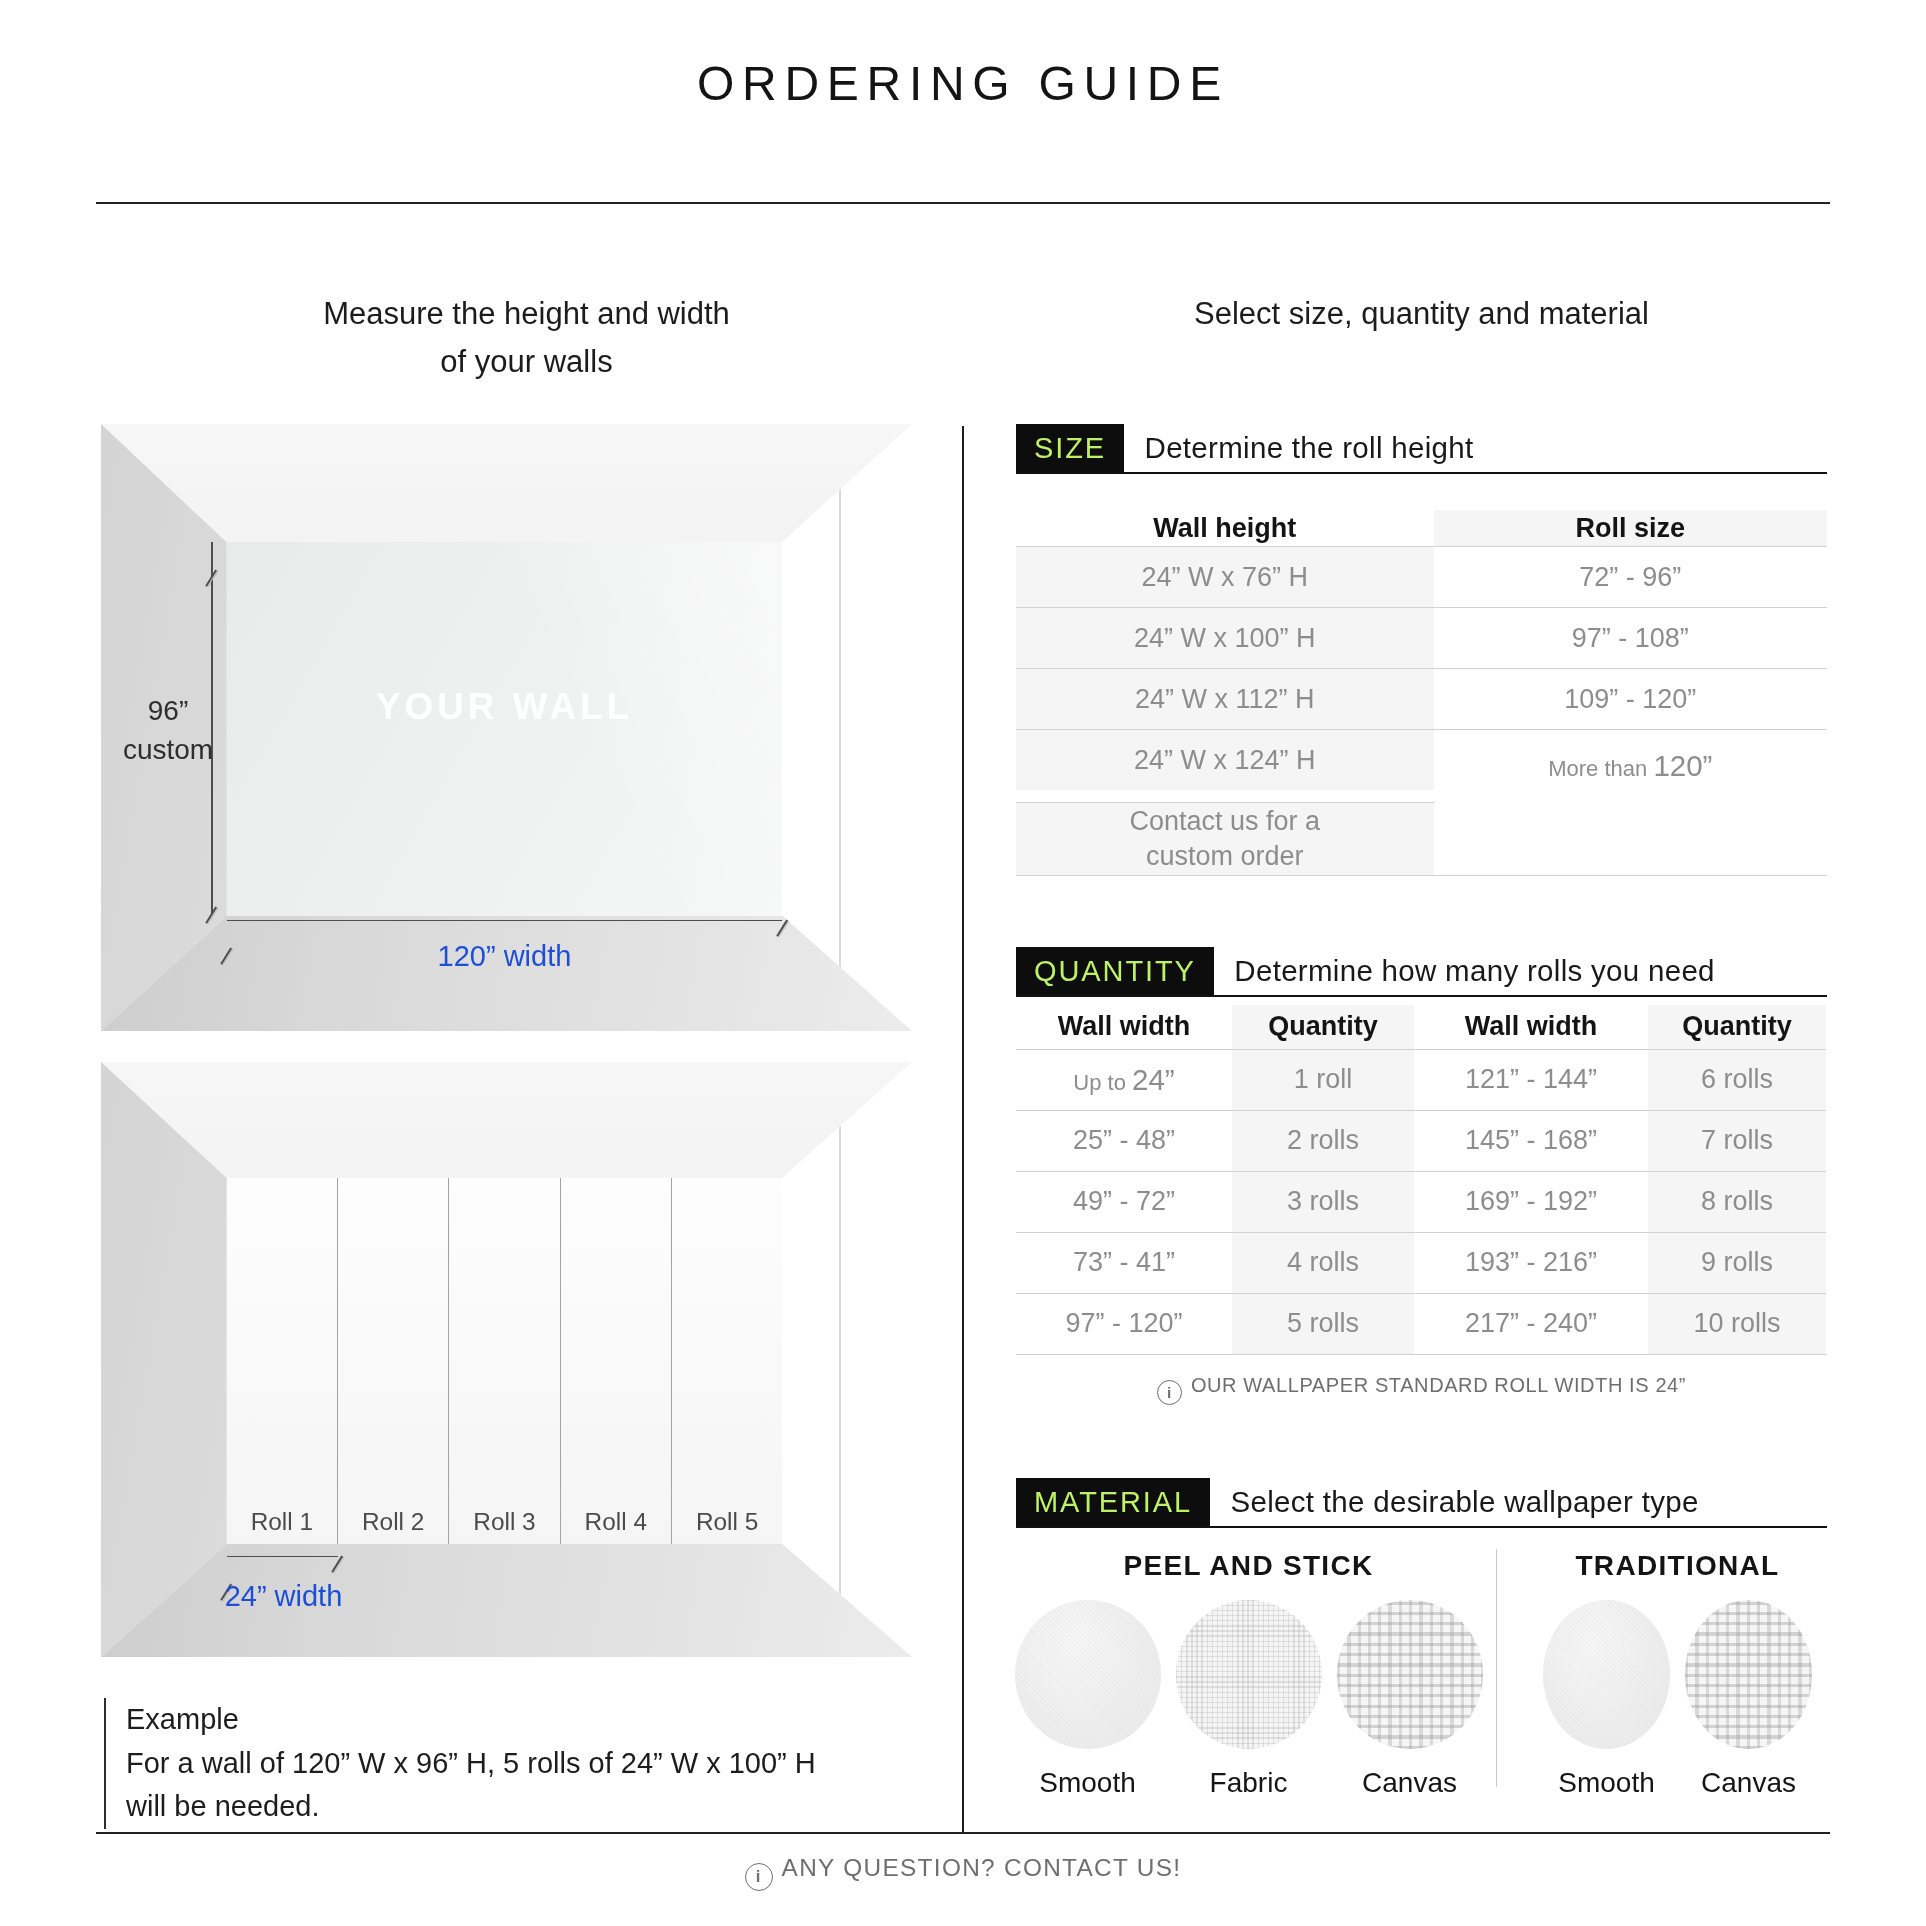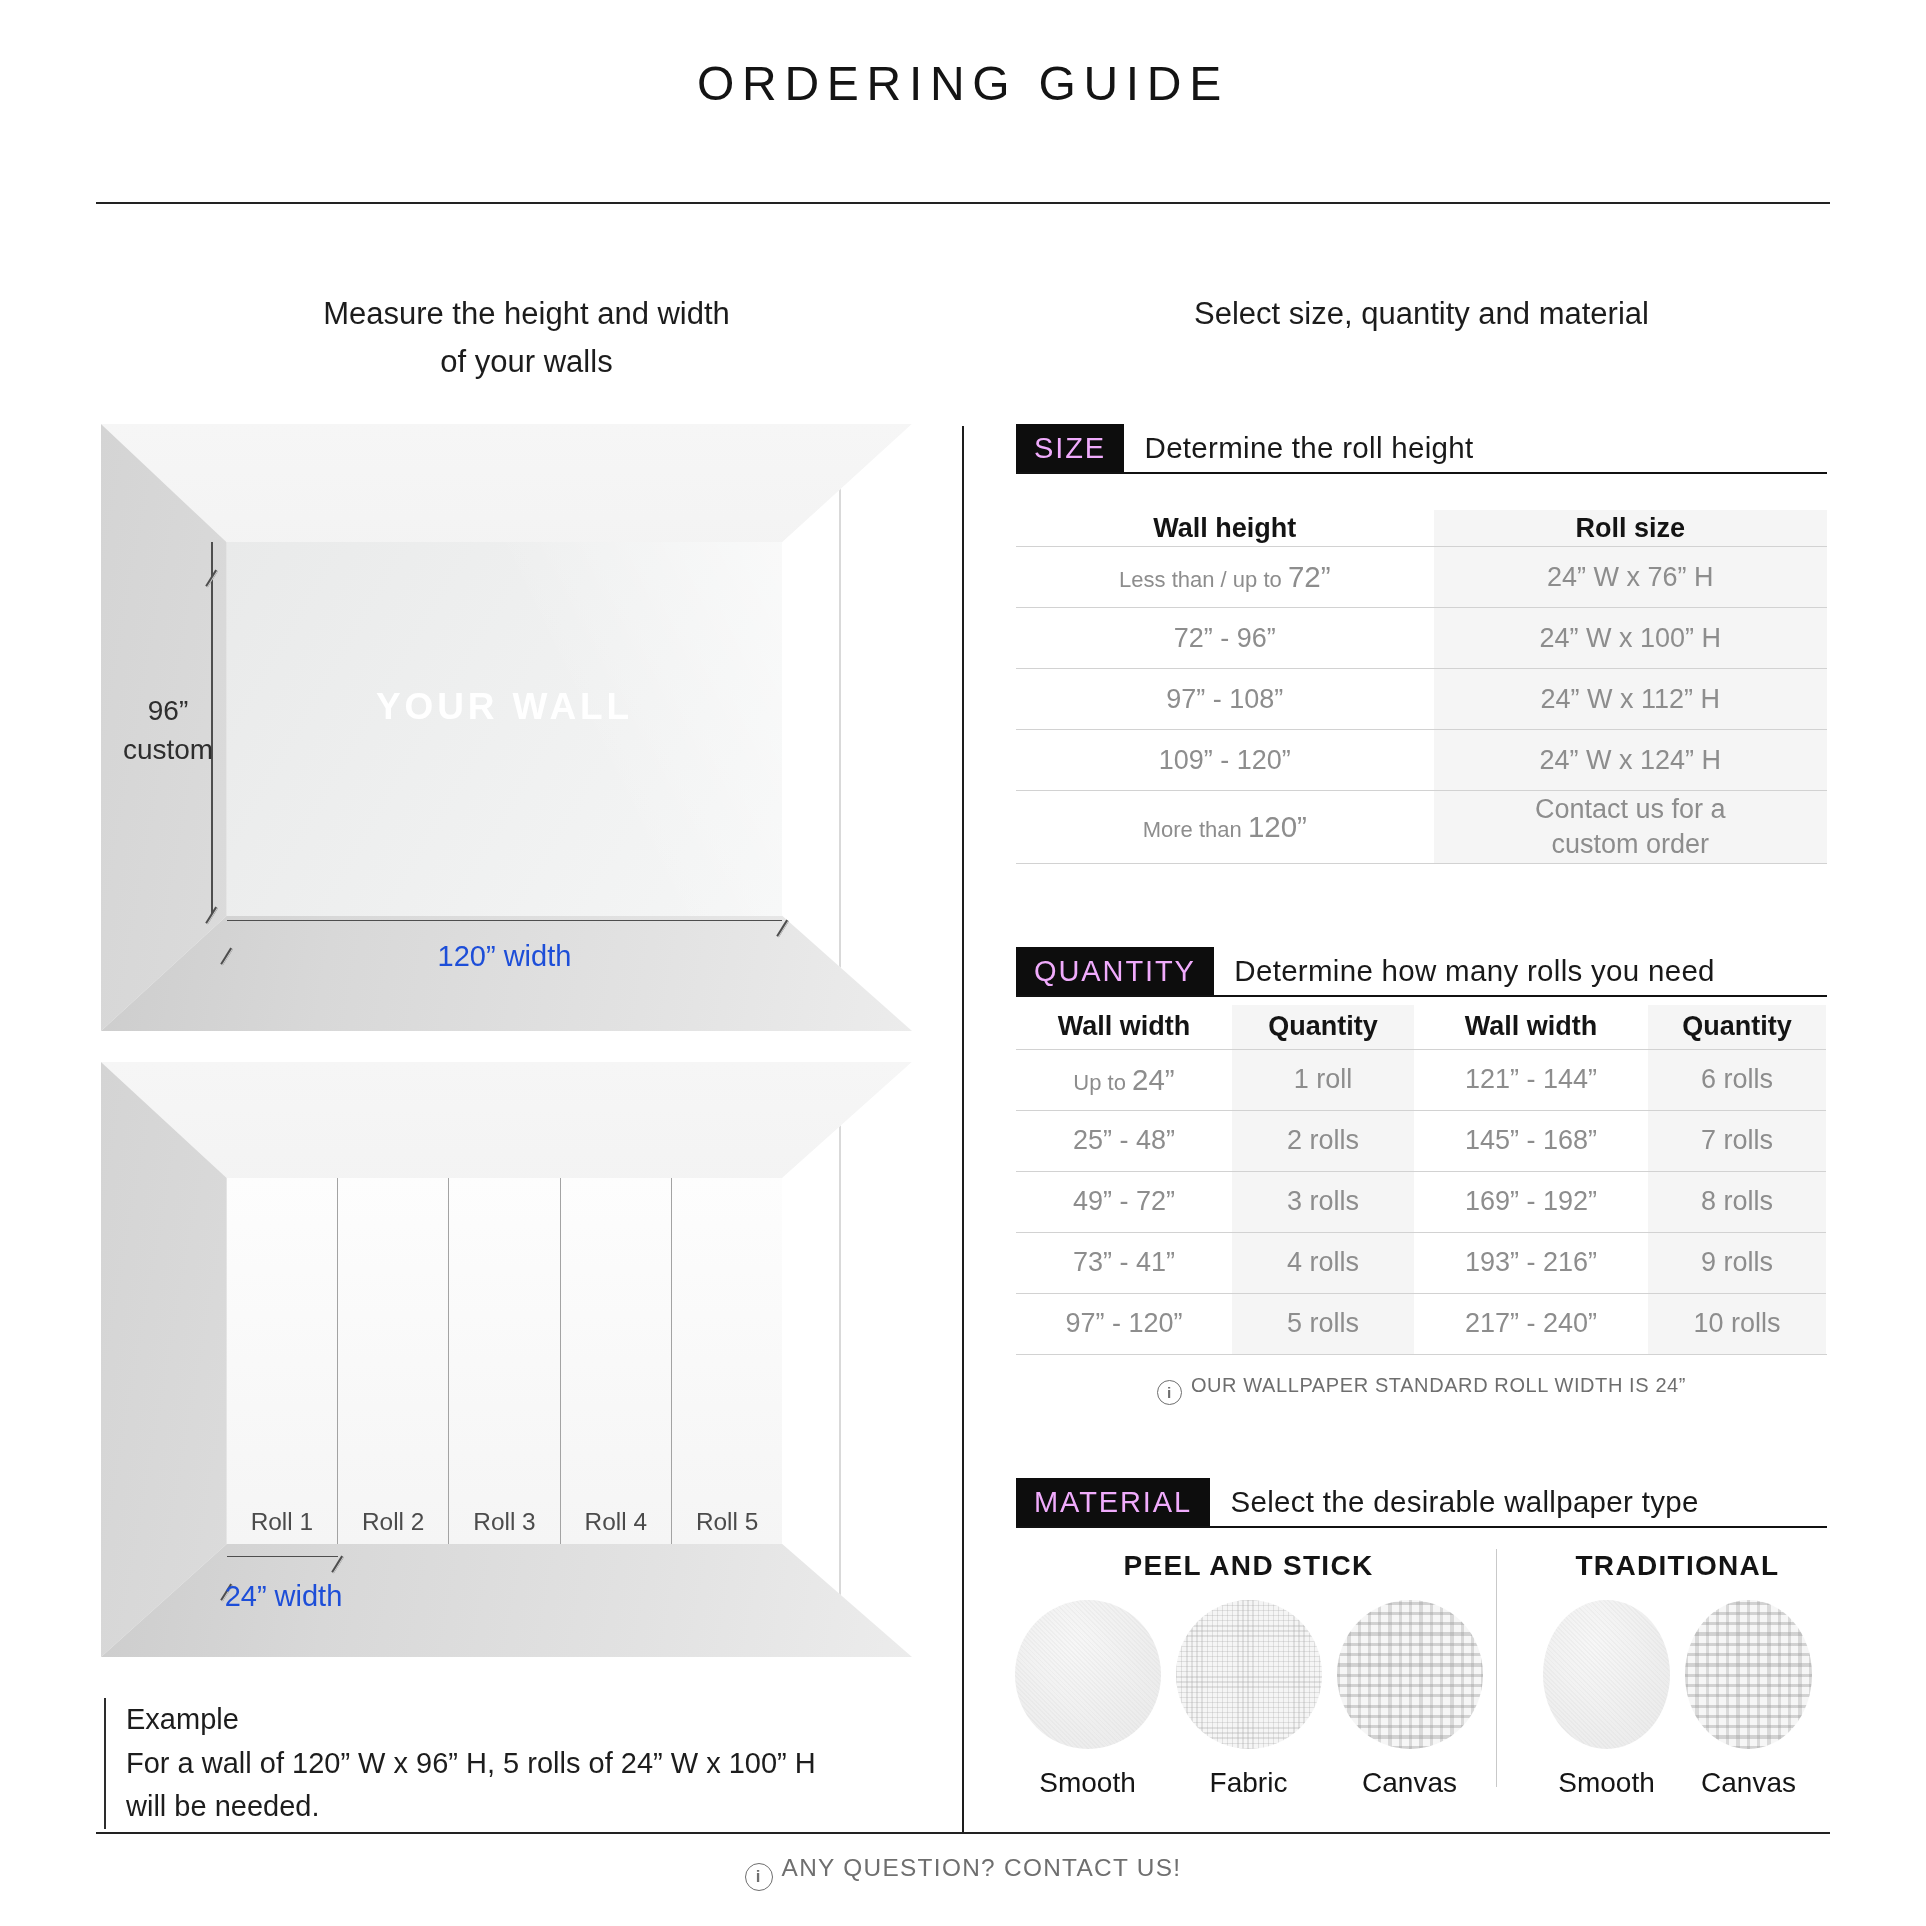--- a/index.html
+++ b/index.html
@@ -68,21 +68,21 @@
 
   
   .example{position:absolute;left:104px;top:1698px;width:758px;
         border-left:2.6px solid #2d2d2d;padding-left:20px;font-size:29px;
         line-height:1.5;color:#1d1d1d;}
 
   
   .sec{position:absolute;left:1016px;width:811px;}
   #size-sec{top:424px;} #qty-sec{top:947px;} #mat-sec{top:1478px;}
   .sec-head{display:flex;align-items:stretch;height:48px;border-bottom:2.6px solid #111;}
-  .sec-badge{background:#0d0d0d;color:#f0abfc;display:flex;align-items:center;
+  .sec-badge{background:#0d0d0d;color:#bef264;display:flex;align-items:center;
         padding:0 18px;font-size:29px;font-weight:500;letter-spacing:1.9px;}
   .sec-title{display:flex;align-items:center;margin-left:20.5px;font-size:29.5px;
         font-weight:400;color:#191919;letter-spacing:0.3px;}
 
   
   .shade{background:#f5f5f5;}
   .cellc{display:flex;flex-direction:column;align-items:center;justify-content:center;text-align:center;}
   .t1{display:grid;grid-template-columns:51.5% 48.5%;margin-top:36px;border-bottom:1.3px solid #d2d2d2;}
   .t1 .th{height:36px;font-size:27px;font-weight:600;color:#141414;}
   .t1 .td{height:60px;border-top:1.3px solid #d2d2d2;color:#8d8d8d;font-size:27px;}
@@ -201,23 +201,20 @@
 
   <div class="sec" id="size-sec">
     <div class="sec-head">
       <div class="sec-badge">SIZE</div>
       <div class="sec-title">Determine the roll height</div>
     </div>
     <div class="t1">
       <div class="th cellc">Wall height</div>
       <div class="th cellc shade">Roll size</div>
 
-      <div class="td cellc">
-          <div><span class="sm">Less than / up to </span><span class="lgv">72”</span></div>
-        </div>
       <div class="td cellc shade">
           <div>24” W x 76” H</div>
           <div class="two-line"></div>
         </div>
 
       <div class="td cellc">
           <div><span class="sm"></span><span>72” - 96”</span></div>
         </div>
       <div class="td cellc shade">
           <div>24” W x 100” H</div>

